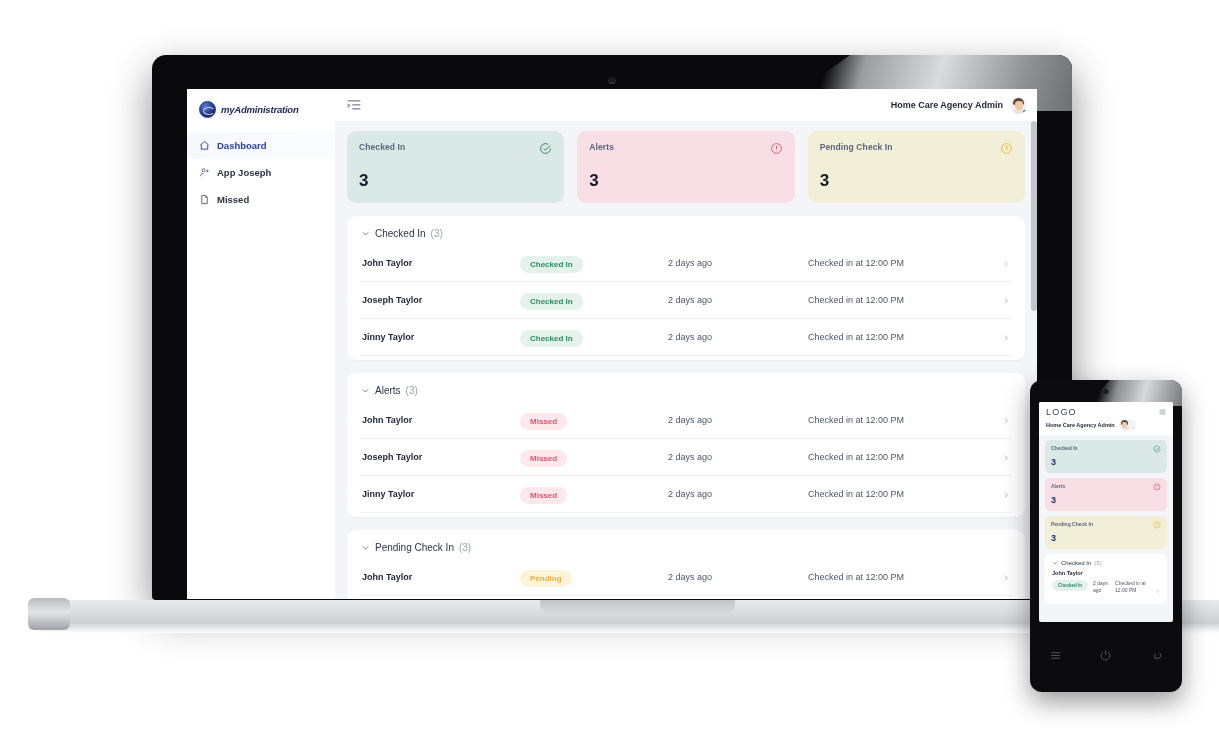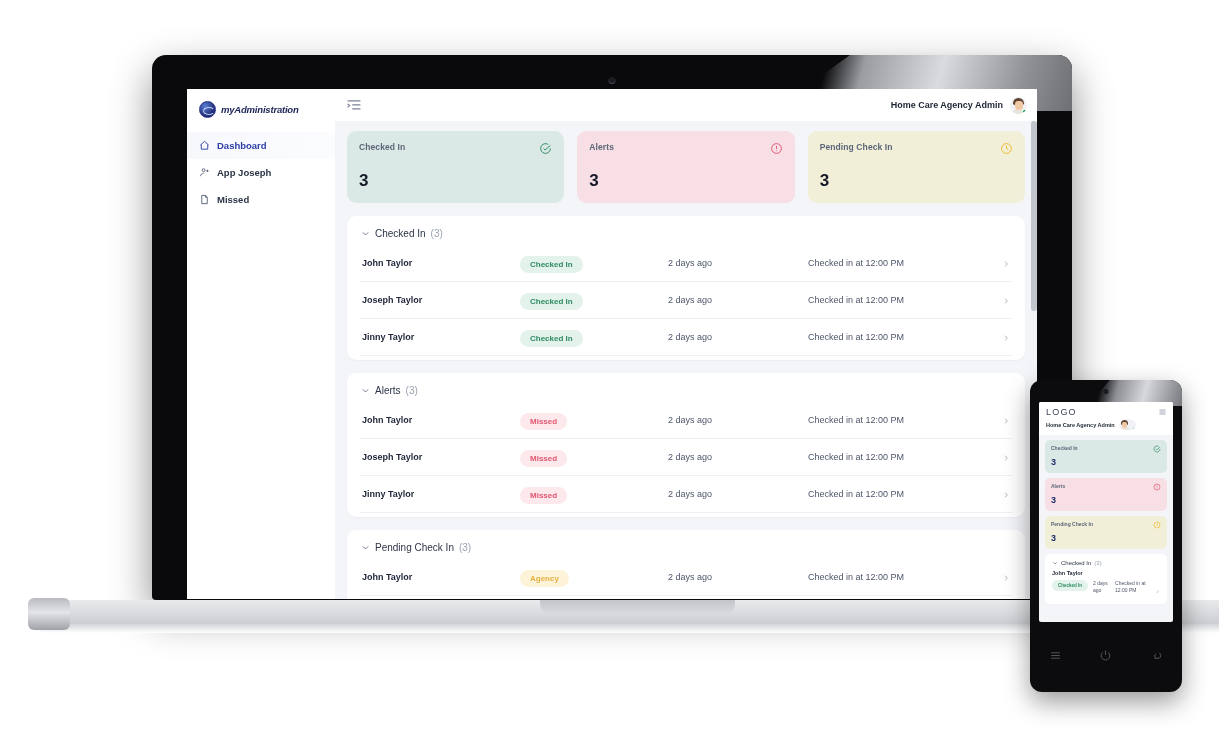--- a/index.html
+++ b/index.html
@@ -401,21 +401,21 @@
             <div class="section">
               <div class="sec-head">
                 <svg class="sec-chev" viewBox="0 0 24 24" fill="none" stroke="currentColor" stroke-width="2.2">
                     <path d="M5 9l7 7 7-7"></path>
                   </svg>
                 <span class="sec-title">Pending Check In</span>
                 <span class="sec-count">(3)</span>
               </div>
               <div class="row">
                 <div class="c-name">John Taylor</div>
-                <div class="c-pill"><span class="pill amber">Agency</span></div>
+                <div class="c-pill"><span class="pill amber">Pending</span></div>
                 <div class="c-when">2 days ago</div>
                 <div class="c-detail">Checked in at 12:00 PM</div>
                 <div class="c-chev"><svg viewBox="0 0 24 24" fill="none" stroke="currentColor" stroke-width="2.4">
                       <path d="M9 5l7 7-7 7"></path>
                     </svg></div>
               </div>
               <div class="row">
                 
                 
                 

